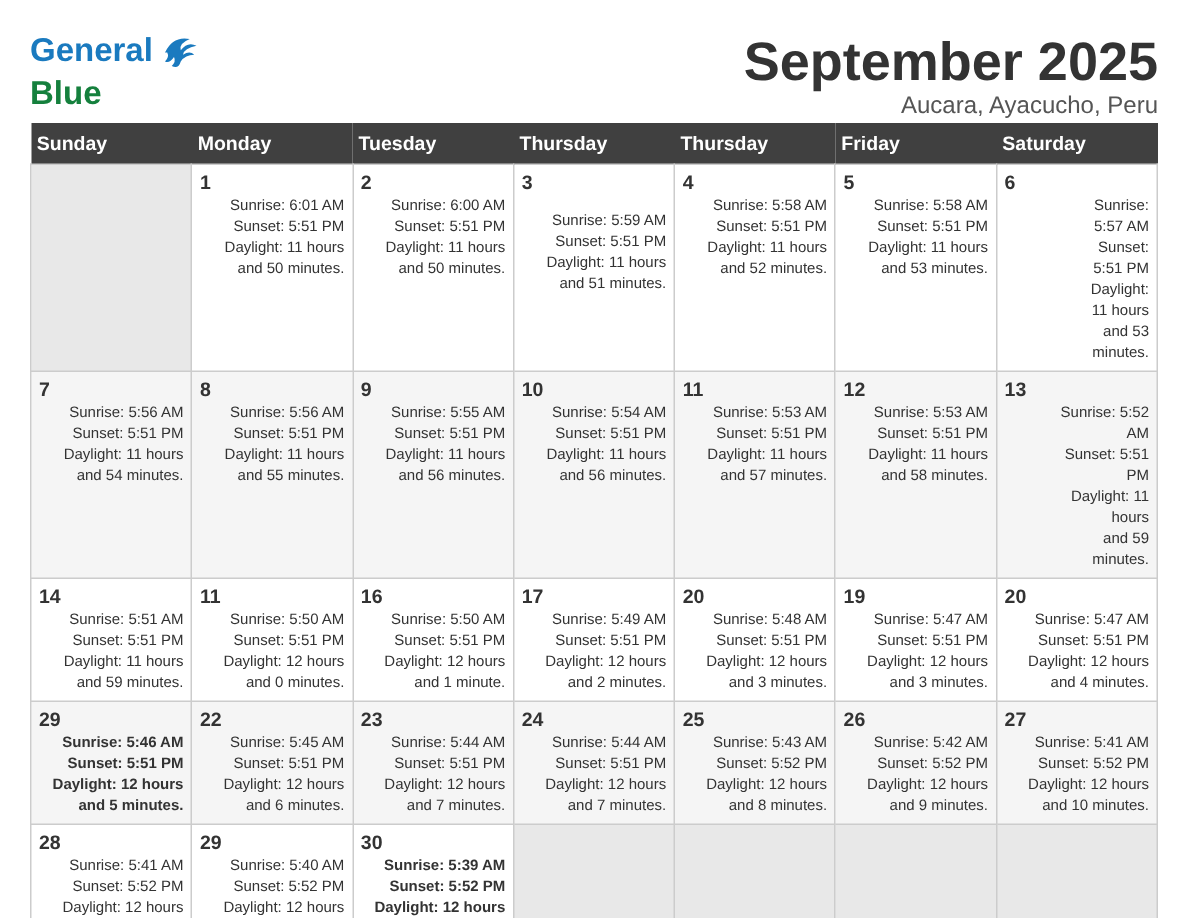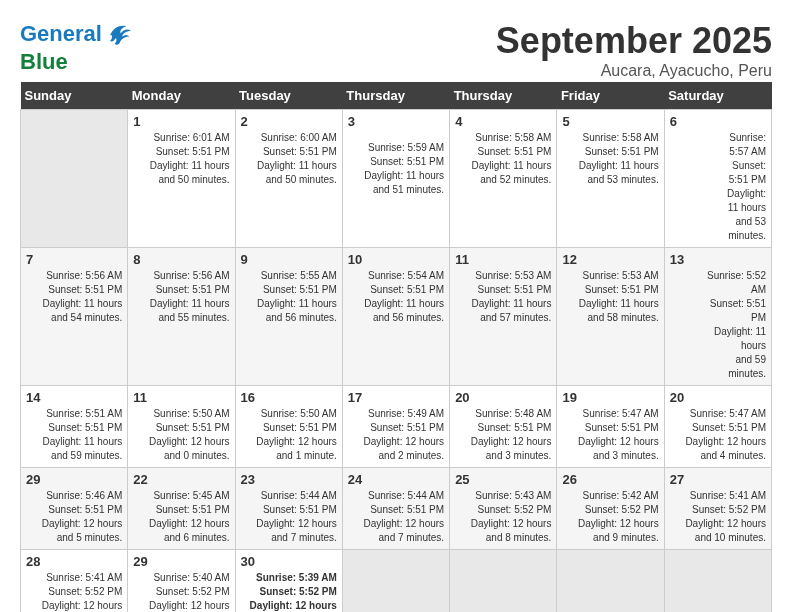--- a/index.html
+++ b/index.html
@@ -265,21 +265,21 @@
           <span class="day-number">20</span>
           <div class="day-info" style="white-space: pre-line;">Sunrise: 5:47 AM
 Sunset: 5:51 PM
 Daylight: 12 hours
 and 4 minutes.</div>
         </td>
       </tr>
       <tr>
         <td>
           <span class="day-number">29</span>
-          <div class="day-info" style="white-space: pre-line;">Sunrise: 5:46 AM
+          <div class="day-info" style="white-space: pre-line; font-weight: bold;">Sunrise: 5:46 AM
 Sunset: 5:51 PM
 Daylight: 12 hours
 and 5 minutes.</div>
         </td>
         <td>
           <span class="day-number">22</span>
           <div class="day-info" style="white-space: pre-line;">Sunrise: 5:45 AM
 Sunset: 5:51 PM
 Daylight: 12 hours
 and 6 minutes.</div>

